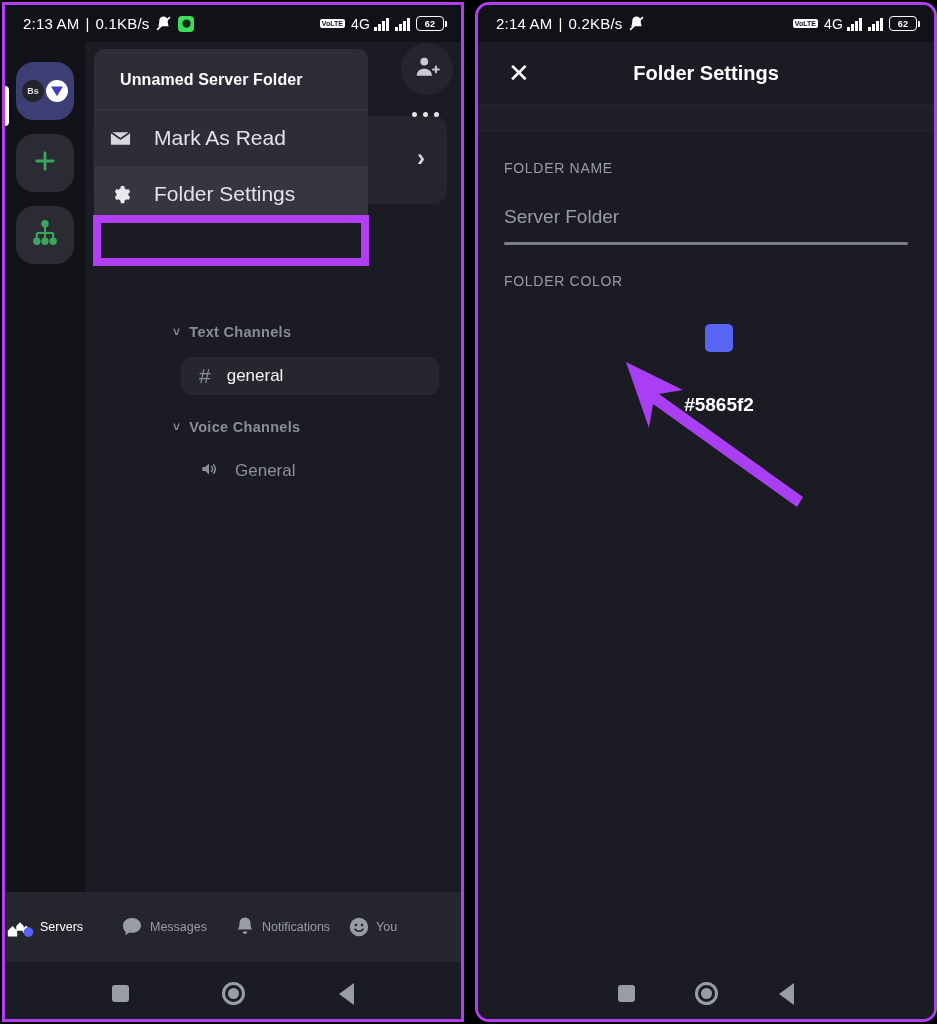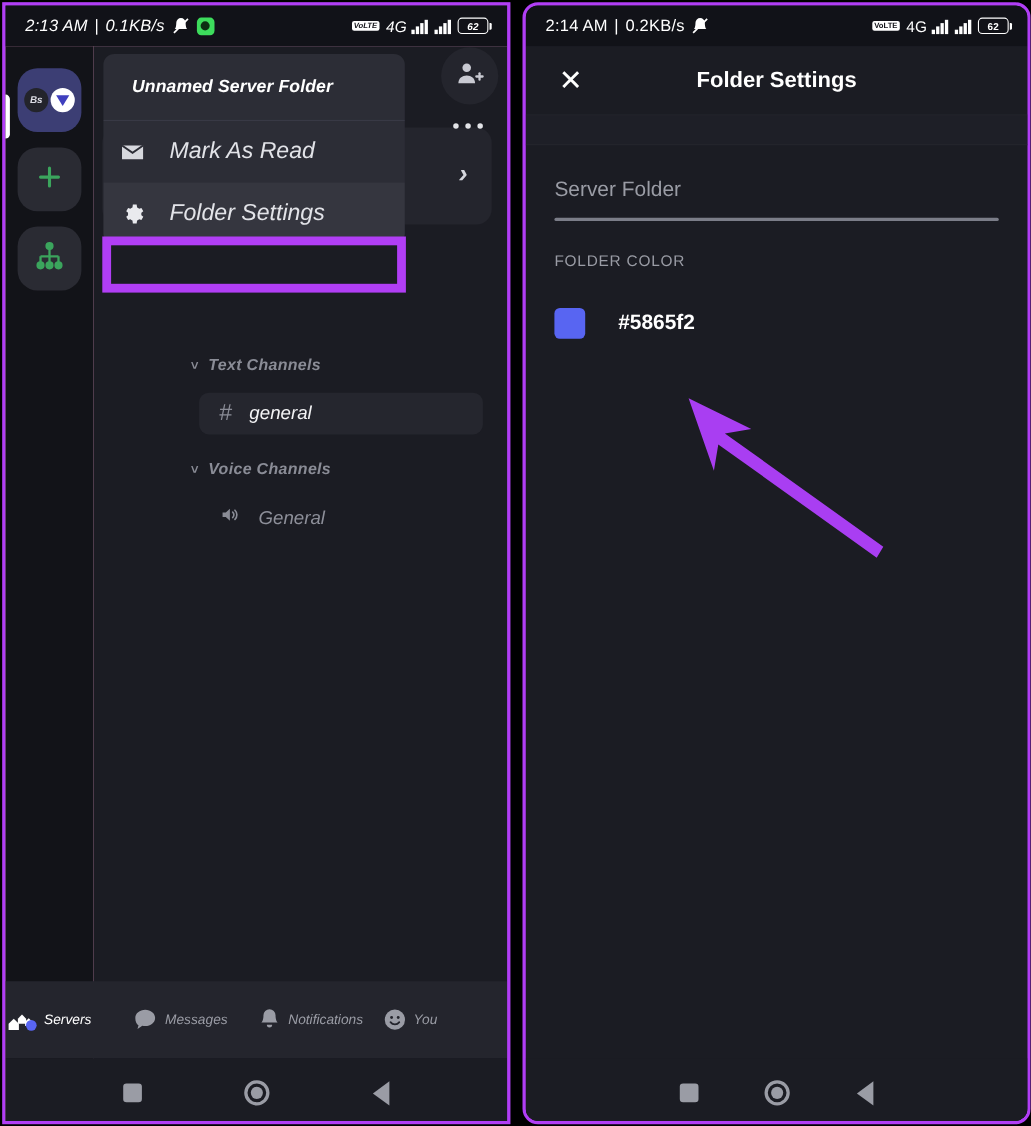--- a/index.html
+++ b/index.html
@@ -20,21 +20,21 @@
 
   
   .panel{
     position:relative;
     width:465px; height:1020px;
     margin-top:2px;
     border:3px solid #b13ef5;
     background:#1b1c23;
     overflow:hidden;
   }
-  .panel-left{ margin-left:2px;font-style:italic; }
+  .panel-left{ margin-left:2px; }
   .panel-right{ margin-left:3px; }
 
   
   .statusbar{
     height:37px;
     background:#111218;
     display:flex;
     align-items:center;
     justify-content:space-between;
     padding:0 14px 0 18px;
@@ -236,22 +236,23 @@
     color:#9a9ca5; font-size:14px; letter-spacing:.7px;
     padding:28px 0 0 26px;
   }
   .name-field{
     margin:30px 26px 0 26px;
   }
   .name-field .val{ color:#9a9ca5; font-size:19px; }
   .name-field .rule{ height:3px; background:#7b7d88; margin-top:14px; border-radius:2px; }
 
   .color-row{
-    display:flex; align-items:center; gap:30px;
+    display:flex; align-items:center; gap:42px;
     margin:35px 0 0 26px;
+    flex-direction:column;
   }
   .swatch{ width:28px;height:28px;border-radius:5px; }
   .hexval{ color:#fff; font-size:19px; font-weight:bold; }
 
   .arrow-layer{ position:absolute; inset:0; pointer-events:none; }
 
   .rp-navbar{
     position:absolute; left:0; right:0; bottom:0; height:63px;
     background:#1b1c23;
     display:flex; align-items:center; justify-content:space-around;
@@ -516,20 +517,21 @@
     </div>
 
     <div class="rp-body">
 
       <div class="rp-header">
         <span class="rp-close">✕</span>
         <span class="rp-title">Folder Settings</span>
       </div>
       <div class="rp-gap"></div>
 
+      <div class="sect-label">FOLDER NAME</div>
 
       <div class="name-field">
         <div class="val" placeholder="Server Folder">Server Folder</div>
         <div class="rule"></div>
       </div>
 
       <div class="sect-label">FOLDER COLOR</div>
 
       <div class="color-row">
         <span class="swatch" id="swatch" style="background: rgb(88, 101, 242);"></span>

